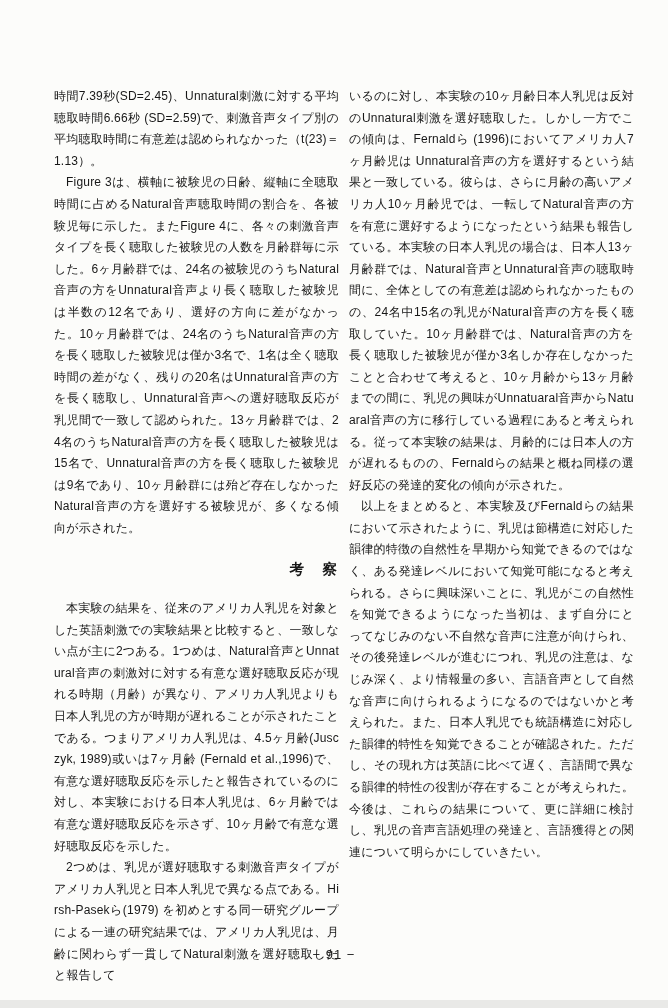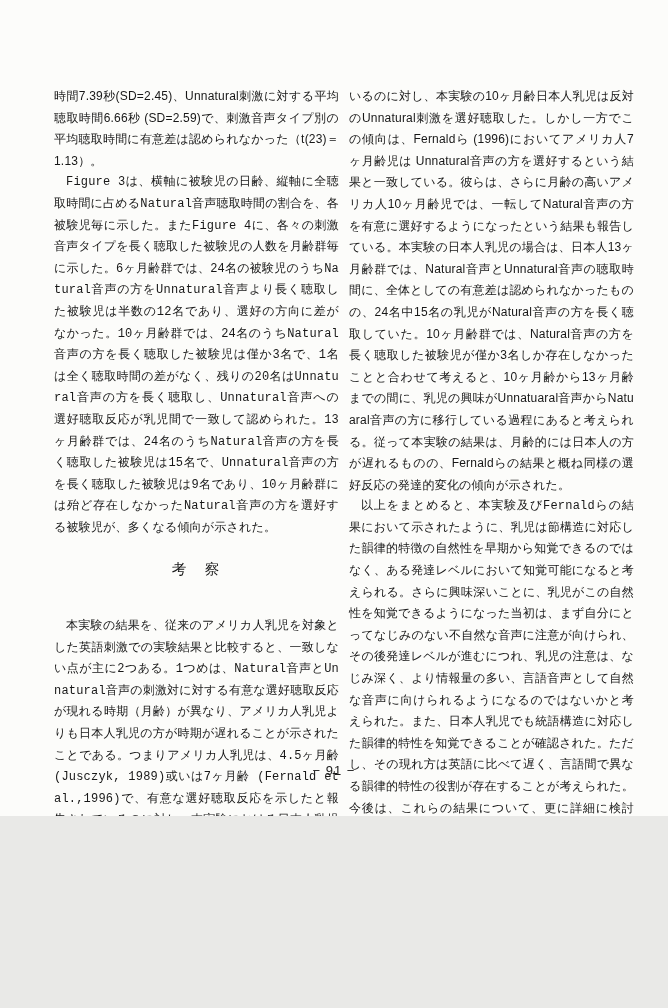--- a/index.html
+++ b/index.html
@@ -8,21 +8,21 @@
   }
   body {
     width: 668px;
     height: 1008px;
     background: #e9e9e7;
     font-family: "Liberation Sans", "DejaVu Sans", sans-serif;
   }
   .paper {
     position: relative;
     width: 668px;
-    height: 816px;
+    height: 1000px;
     background: #fcfcfa;
     color: #171717;
     overflow: hidden;
   }
   .columns {
     position: absolute;
     left: 54px;
     top: 86px;
     width: 580px;
     display: flex;
@@ -35,27 +35,26 @@
     text-align: justify;
     text-justify: inter-ideograph;
     letter-spacing: 0.2px;
     word-break: break-all;
   }
   .col p {
     margin: 0;
   }
   .col p.indent {
     text-indent: 1em;
-    font-family: Liberation Mono, monospace;
   }
   .heading {
     font-size: 14.5px;
-    font-weight: normal;
-    text-align: center;
-    margin: 20px 0 35px 0;
+    font-weight: bold;
+    text-align: right;
+    margin: 20px 0 17px 0;
     letter-spacing: 2px;
     text-indent: 0;
   }
   .footer {
     position: absolute;
     bottom: 38px;
     left: 0;
     width: 100%;
     text-align: center;
     font-size: 13px;

